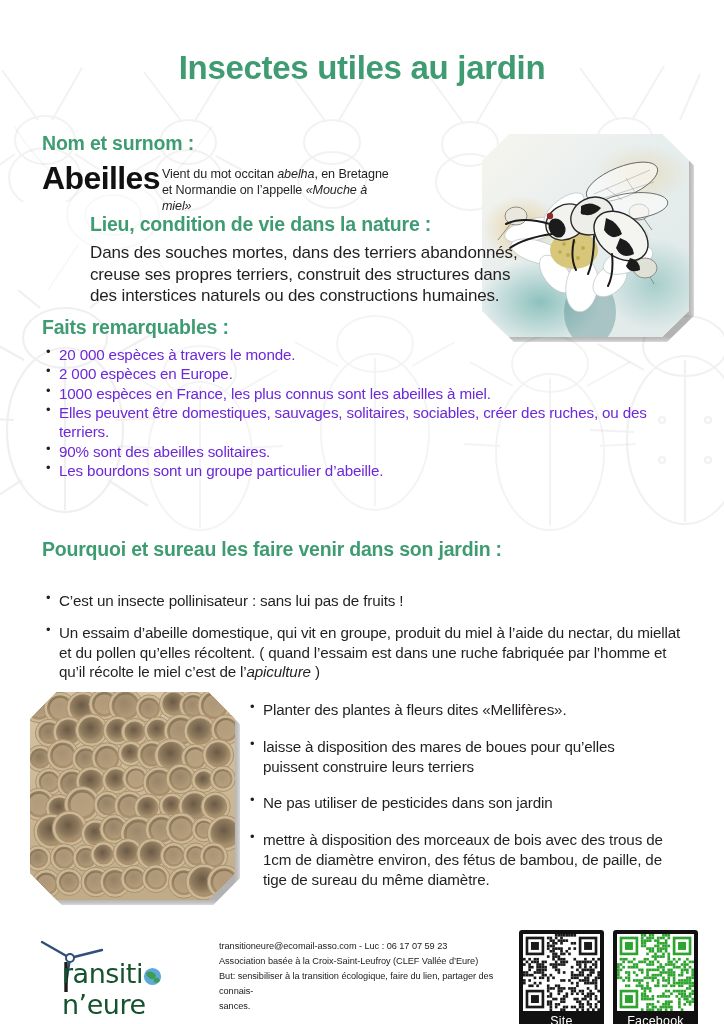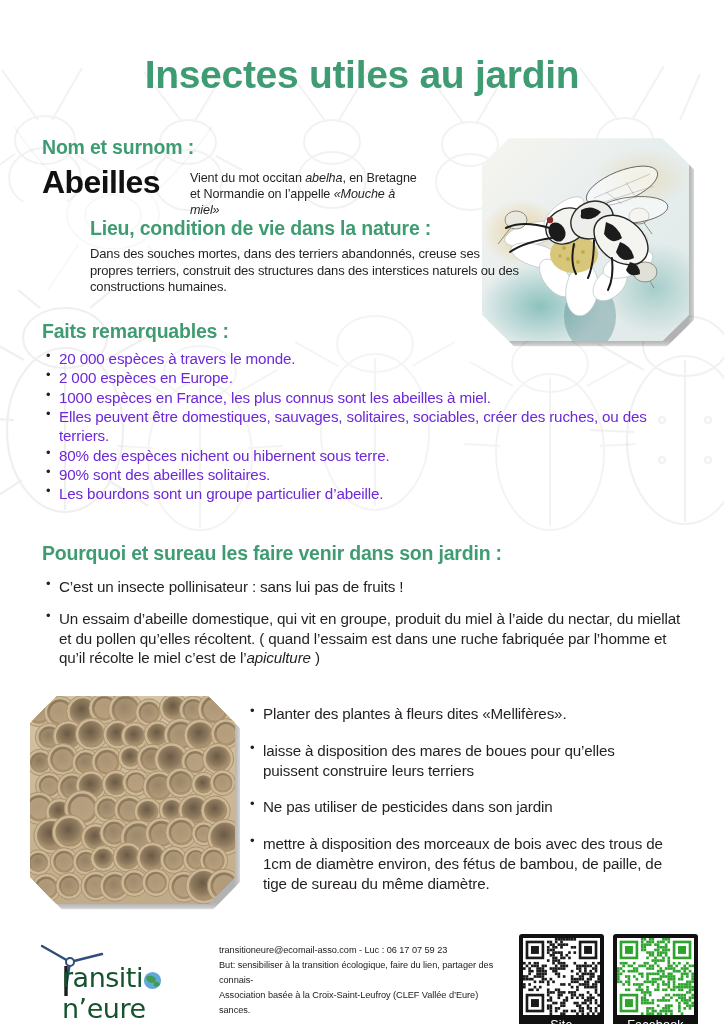--- a/index.html
+++ b/index.html
@@ -33,37 +33,37 @@
 
   
   .content {
     position: relative;
     z-index: 2;
   }
 
   .title {
     text-align: center;
     color: #3f9c72;
-    font-size: 39px;
+    font-size: 33px;
     font-weight: bold;
     letter-spacing: -0.3px;
     padding-top: 28px;
     line-height: 1.1;
   }
 
   .h2 {
     color: #3f9c72;
     font-size: 19.5px;
     font-weight: bold;
     letter-spacing: -0.2px;
   }
 
   .body-text {
     color: #231f20;
-    font-size: 13px;
+    font-size: 17px;
     line-height: 1.26;
     letter-spacing: -0.15px;
   }
 
   .sec {
     position: absolute;
   }
 
   
   #nom-block { left: 42px; top: 110px; width: 440px; }
@@ -79,21 +79,21 @@
     color: #231f20;
     font-size: 12.6px;
     line-height: 1.27;
     letter-spacing: -0.1px;
     width: 230px;
   }
   .etym i { font-style: italic; }
   .nom-row {
     display: flex;
     align-items: flex-start;
-    gap: 14px;
+    gap: 2px;
   }
 
   
   #lieu-block { left: 42px; top: 191px; width: 430px; margin-left: 48px; }
   #lieu-block .body-text { margin-top: 6px; }
 
   
   #faits-block { left: 42px; top: 294px; width: 640px; }
   ul.bul {
     list-style: none;
@@ -112,21 +112,21 @@
     content: "\2022";
     position: absolute;
     left: 4px;
     top: -1px;
     font-size: 13px;
     color: #231f20;
   }
 
   
   #pourquoi-block { left: 42px; top: 516px; width: 648px; }
-  ul.bul-sp { list-style: none; margin: 12px 0 0 0; padding: 0; }
+  ul.bul-sp { list-style: none; margin: 30px 0 0 0; padding: 0; }
   ul.bul-sp li {
     position: relative;
     padding-left: 17px;
     margin-bottom: 13px;
     color: #231f20;
     font-size: 15.2px;
     line-height: 1.27;
     letter-spacing: -0.15px;
   }
   ul.bul-sp li::before {
@@ -488,39 +488,38 @@
             <circle cx="107" cy="75" r="2" fill="#1b1b1b"></circle>
           </g>
         </svg>
       </div>
     </div>
 
     <div class="sec" id="nom-block">
       <div class="h2">Nom et surnom :</div>
       <div class="nom-row">
         <div class="bigname">Abeilles</div>
-        <div class="etym" style="margin-top:12px;margin-left:16px;">
+        <div class="etym" style="margin-top:12px;">
           <span>Vient du mot occitan </span><i>abelha</i><span>, en Bretagne et Normandie on l’appelle </span><i>«Mouche à miel»</i>
         </div>
       </div>
     </div>
 
     <div class="sec" id="lieu-block">
       <div class="h2">Lieu, condition de vie dans la nature :</div>
       <div class="body-text">Dans des souches mortes, dans des terriers abandonnés, creuse ses propres terriers, construit des structures dans des interstices naturels ou des constructions humaines.</div>
     </div>
 
     <div class="sec" id="faits-block">
       <div class="h2">Faits remarquables :</div>
       <ul class="bul">
         <li>20 000 espèces à travers le monde.</li>
         <li>2 000 espèces en Europe.</li>
         <li>1000 espèces en France, les plus connus sont les abeilles à miel.</li>
         <li>Elles peuvent être domestiques, sauvages, solitaires, sociables, créer des ruches, ou des terriers.</li>
-        <li>80% des espèces nichent ou hibernent sous terre.</li>
         <li>90% sont des abeilles solitaires.</li>
         <li>Les bourdons sont un groupe particulier d’abeille.</li>
       </ul>
     </div>
 
     <div class="sec" id="pourquoi-block">
       <div class="h2">Pourquoi et sureau les faire venir dans son jardin :</div>
       <ul class="bul-sp">
         <li>C’est un insecte pollinisateur : sans lui pas de fruits !</li>
         <li><span>Un essaim d’abeille domestique, qui vit en groupe, produit du miel à l’aide du nectar, du miellat et du pollen qu’elles récoltent. (  quand l’essaim est dans une ruche fabriquée par l’homme et qu’il récolte le miel c’est de l’</span><i>apiculture</i><span> )</span></li>
@@ -765,22 +764,22 @@
               <circle cx="9.5" cy="9.5" r="8.6" fill="#5fa9d8"></circle>
               <path d="M3 6 q4 -3 8 0 q3 2 1 5 q-3 2 -6 0 q-3 -2 -3 -5z" fill="#3f9c52"></path>
               <path d="M12 11 q4 -1 5 3 q-3 3 -6 1 q-1 -3 1 -4z" fill="#3f9c52"></path>
             </svg>
           </span><span>n’eure</span>
         </div>
       </div>
 
       <div id="contact-block">
         <div>transitioneure@ecomail-asso.com - Luc : 06 17 07 59 23</div>
+        <div>Association basée à la Croix-Saint-Leufroy (CLEF Vallée d’Eure)</div>
         <div>But: sensibiliser à la transition écologique, faire du lien,  partager des connais-</div>
-        <div>Association basée à la Croix-Saint-Leufroy (CLEF Vallée d’Eure)</div>
         <div>sances.</div>
       </div>
 
       <div id="qr-wrap">
         <div class="qr-card">
           <svg class="qr-img" viewBox="0 0 29 29" id="qr-site">
               <rect width="29" height="29" fill="#ffffff"></rect>
               <rect x="12" y="0" width="1" height="1" fill="#1a1a1a"></rect>
               <rect x="13" y="0" width="1" height="1" fill="#1a1a1a"></rect>
               <rect x="14" y="0" width="1" height="1" fill="#1a1a1a"></rect>

